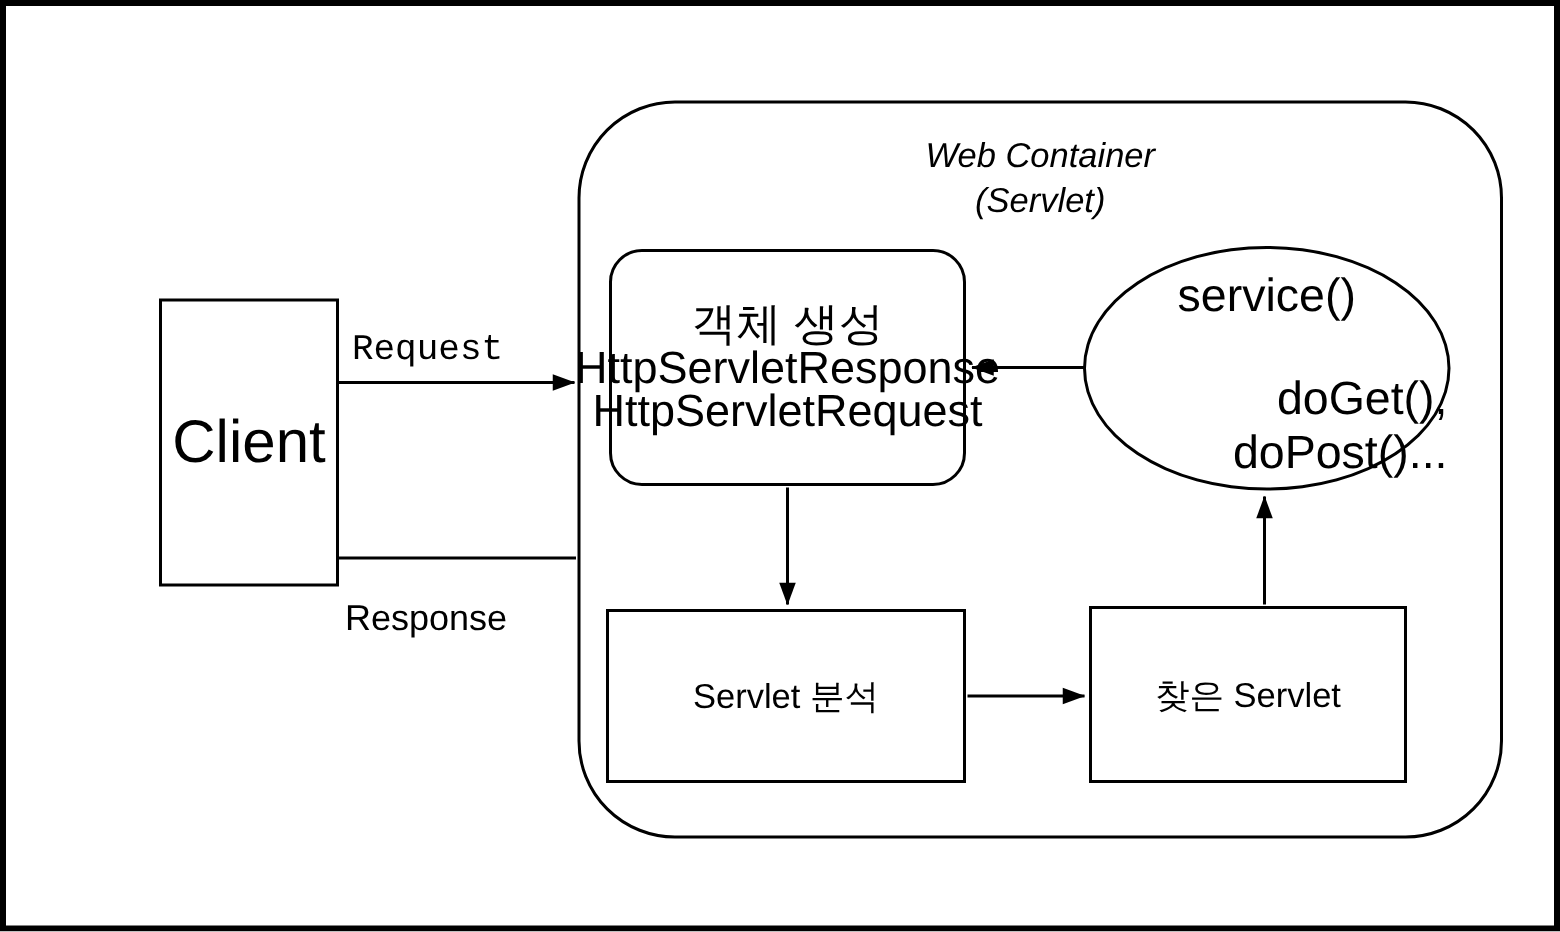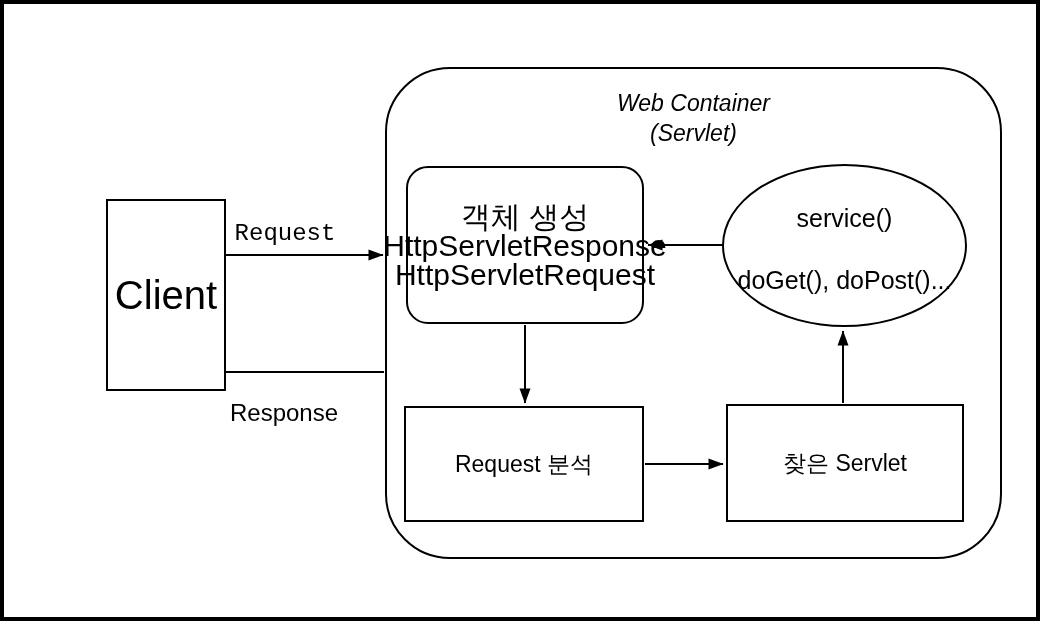--- a/index.html
+++ b/index.html
@@ -47,31 +47,31 @@
   }
   .object-box {
     left: 402px; top: 162px; width: 238px; height: 158px;
     border-radius: 22px;
     font-size: 30px;
     line-height: 29px;
   }
   .ellipse {
     left: 718px; top: 160px; width: 245px; height: 163px;
     border-radius: 50%;
-    font-size: 25px;
+    font-size: 31px;
   }
   .ellipse .line1 { margin-top: 8px; }
-  .ellipse .line2 { margin-top: 33px; }
+  .ellipse .line2 { margin-top: 33px; text-align: right; }
   .analysis-box {
     left: 400px; top: 402px; width: 240px; height: 116px;
     font-size: 23px;
     line-height: 30px;
   }
   .found-box {
-    left: 722px; top: 400px; width: 238px; height: 118px;
+    left: 722px; top: 400px; width: 212px; height: 118px;
     font-size: 23px;
   }
   .arrow-label {
     position: absolute;
     transform: translateX(-50%);
     font-size: 24px;
     white-space: nowrap;
   }
   .label-request  { left: 281px; top: 216px; font-family: Liberation Mono, monospace; }
   .label-response { left: 280px; top: 395px; }
@@ -122,20 +122,20 @@
     <span class="block-line">HttpServletResponse</span>
     <span class="block-line">HttpServletRequest</span>
   </div>
 
   <div class="shape ellipse">
     <span class="block-line line1">service()</span>
     <span class="block-line line2">doGet(), doPost()...</span>
   </div>
 
   <div class="shape analysis-box">
-    <span class="block-line">Request 분석</span>
+    <span class="block-line">Servlet 분석</span>
   </div>
 
   <div class="shape found-box">
     <span>찾은 Servlet</span>
   </div>
 
 </div>
 
 </body></html>

